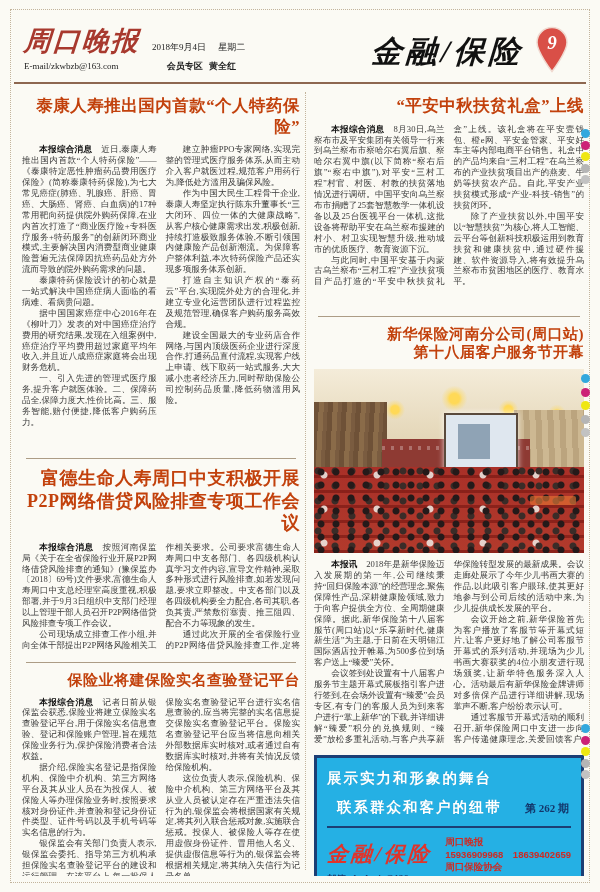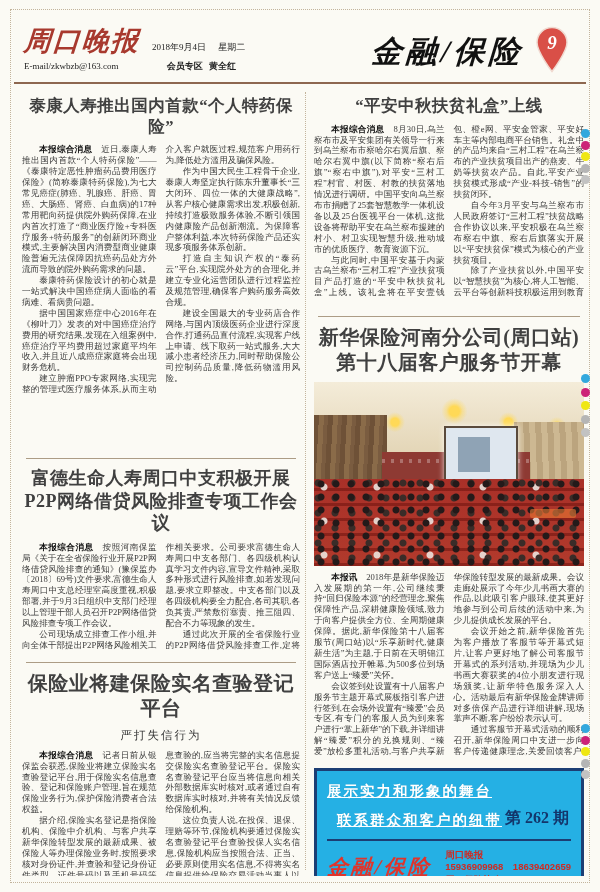--- a/index.html
+++ b/index.html
@@ -21,24 +21,24 @@
         transform:skewX(-3deg);line-height:44px;}
   .badge{margin-left:10px;}
   .header-rule{position:absolute;left:14px;top:82px;width:572px;border-top:2px solid #8d6750;}
 
   
   .col{position:absolute;top:92px;overflow:hidden;}
   .col-left{left:22px;width:278px;height:784px;}
   .col-right{left:314px;width:270px;height:784px;}
   .v-div{position:absolute;left:305px;top:92px;height:778px;border-left:1px dotted #c3b49c;}
 
-  .art-title{font-weight:bold;text-align:center;color:#404040;line-height:1.25;margin:4px 0 7px;}
+  .art-title{font-weight:bold;text-align:right;color:#c2410c;line-height:1.25;margin:4px 0 7px;}
   .t17{font-size:16.5px;letter-spacing:.5px;}
   .t15{font-size:18px;letter-spacing:.5px;}
-  .t16{font-size:20px;letter-spacing:.5px;}
+  .t16{font-size:15px;letter-spacing:.5px;}
   .subtitle{text-align:center;font-size:11.5px;color:#333;margin:0 0 7px;letter-spacing:2px;}
   .body2{column-count:2;column-gap:9px;font-size:8.6px;line-height:10.9px;text-align:justify;
          color:#3a3a3a;overflow:hidden;}
   .body2 p{margin:0;text-indent:2em;}
   .lead{font-weight:bold;color:#111;}
   .h-rule{border:none;border-top:1px solid #ac9c85;margin:8px 4px;}
 
   .hA1{height:306px;} .hA2{height:112px;} .hA3{height:212px;}
   .hA4{height:184px;} .hA5{height:186px;}
 
@@ -69,23 +69,23 @@
         repeating-linear-gradient(0deg, rgba(110,18,14,.55) 0 3px, transparent 3px 15px),
         linear-gradient(#a93028,#b23a2c);
       background-size:15px 13px,17px 15px,53px 34px,100% 100%,100% 100%;}
   .ph-mark{position:absolute;right:8px;bottom:26%;width:46px;height:9px;border-radius:2px;
       background:rgba(233,122,52,.6);filter:blur(.6px);}
 
   
   .ad{margin-top:10px;border:3px solid #1c3e74;background:#25b0e4;padding:8px 10px 9px;color:#fff;}
   .ad-top{position:relative;padding:2px 0 8px;border-bottom:2px solid #1c3e74;}
   .ad-slogan{font-family:"Liberation Sans","DejaVu Sans",sans-serif;font-weight:bold;font-size:14.5px;
-      letter-spacing:2px;line-height:21px;text-shadow:0 0 1px rgba(0,0,0,.15);text-decoration:underline;}
+      letter-spacing:2px;line-height:21px;text-shadow:0 0 1px rgba(0,0,0,.15);}
   .ad-slogan.s2{padding-left:10px;margin-top:8px;}
-  .ad-issue{position:absolute;right:2px;bottom:10px;color:#13366b;font-weight:bold;font-size:16px;}
+  .ad-issue{position:absolute;right:2px;bottom:10px;color:#13366b;font-weight:bold;font-size:11px;}
   .ad-bottom{display:flex;justify-content:space-between;align-items:flex-end;padding-top:8px;}
   .ad-brand{color:#e0342b;font-weight:bold;font-style:italic;font-size:21px;letter-spacing:3px;
       transform:skewX(-4deg);line-height:26px;}
   .ad-email{color:#15356e;font-weight:bold;font-size:9.5px;margin-top:6px;}
   .ad-contacts{font-family:"Liberation Sans","DejaVu Sans",sans-serif;font-size:9.5px;font-weight:bold;
       color:#cf2a22;line-height:12.5px;text-align:left;}
 
   
   .dots{position:absolute;left:581px;width:10px;}
   .dot{width:9px;height:9px;border-radius:50%;margin-bottom:2.5px;}
@@ -123,20 +123,21 @@
   <div class="header-rule"></div>
 
   <div class="col col-left">
 
     <article>
       <h2 class="art-title t17">泰康人寿推出国内首款“个人特药保险”</h2>
       <div class="body2 hA1">
         <p><b class="lead">本报综合消息</b>　<span>近日,泰康人寿推出国内首款“个人特药保险”——《泰康特定恶性肿瘤药品费用医疗保险》(简称泰康特药保险),为七大常见癌症(肺癌、乳腺癌、肝癌、胃癌、大肠癌、肾癌、白血病)的17种常用靶向药提供院外购药保障,在业内首次打造了“商业医疗险+专科医疗服务+特药服务”的创新闭环商业模式,主要解决国内消费型商业健康险普遍无法保障因抗癌药品处方外流而导致的院外购药需求的问题。</span></p>
         <p>泰康特药保险设计的初心就是一站式解决中国癌症病人面临的看病难、看病贵问题。</p>
         <p>据中国国家癌症中心2016年在《柳叶刀》发表的对中国癌症治疗费用的研究结果,发现在入组案例中,癌症治疗平均费用超过家庭平均年收入,并且近八成癌症家庭将会出现财务危机。</p>
+        <p>一、引入先进的管理式医疗服务,提升客户就医体验。二、保障药品全,保障力度大,性价比高。三、服务智能,赔付便捷,降低客户购药压力。</p>
         <p>建立肿瘤PPO专家网络,实现完整的管理式医疗服务体系,从而主动介入客户就医过程,规范客户用药行为,降低处方滥用及骗保风险。</p>
         <p>作为中国大民生工程骨干企业,泰康人寿坚定执行陈东升董事长“三大闭环、四位一体的大健康战略”,从客户核心健康需求出发,积极创新,持续打造极致服务体验,不断引领国内健康险产品创新潮流。为保障客户整体利益,本次特药保险产品还实现多项服务体系创新。</p>
         <p>打造自主知识产权的“泰药云”平台,实现院外处方的合理化,并建立专业化运营团队进行过程监控及规范管理,确保客户购药服务高效合规。</p>
         <p>建设全国最大的专业药店合作网络,与国内顶级医药企业进行深度合作,打通药品直付流程,实现客户线上申请、线下取药一站式服务,大大减小患者经济压力,同时帮助保险公司控制药品质量,降低药物滥用风险。</p>
 
       </div>
     </article>
 
     <hr class="h-rule">
 
@@ -150,42 +151,39 @@
         <p>公司现场成立排查工作小组,并向全体干部提出P2P网络风险相关工作相关要求。公司要求富德生命人寿周口中支各部门、各四级机构认真学习文件内容,宣导文件精神,采取多种形式进行风险排查,如若发现问题,要求立即整改。中支各部门以及各四级机构要全力配合,各司其职,各负其责,严禁敷衍塞责、推三阻四、配合不力等现象的发生。</p>
         <p>通过此次开展的全省保险行业的P2P网络借贷风险排查工作,定将对网络所隐含的借贷风险和隐患达到有效治理和遏制的效果。</p>
 
       </div>
     </article>
 
     <hr class="h-rule">
 
     <article>
       <h2 class="art-title t16">保险业将建保险实名查验登记平台</h2>
-      <p class="subtitle">严打失信行为</p>
       <div class="body2 hA3">
         <p><b class="lead">本报综合消息</b>　<span>记者日前从银保监会获悉,保险业将建立保险实名查验登记平台,用于保险实名信息查验、登记和保险账户管理,旨在规范保险业务行为,保护保险消费者合法权益。</span></p>
-        <p>据介绍,保险实名登记是指保险机构、保险中介机构、与客户共享新华保险转型发展的最新成果、被保险人等办理保险业务时,按照要求核对身份证件,并查验和登记身份证件类型、证件号码以及手机号码等实名信息的行为。</p>
+        <p>据介绍,保险实名登记是指保险机构、保险中介机构、第三方网络平台及其从业人员在为投保人、被保险人等办理保险业务时,按照要求核对身份证件,并查验和登记身份证件类型、证件号码以及手机号码等实名信息的行为。</p>
         <p>银保监会有关部门负责人表示,银保监会委托、指导第三方机构承担保险实名查验登记平台的建设和运行管理。在该平台上,每一投保人对应唯一保险账户。保险机构通过保险实名查验登记平台进行实名信息查验的,应当将完整的实名信息提交保险实名查验登记平台。保险实名查验登记平台应当将信息向相关外部数据库实时核对,或者通过自有数据库实时核对,并将有关情况反馈给保险机构。</p>
-        <p>这位负责人说,在投保、退保、理赔等环节,保险机构要通过保险实名查验登记平台查验投保人实名信息,保险机构应当按照合法、正当、必要原则使用实名信息,不得将实名信息提供给保险交易活动当事人以外的其他单位和个人。</p>
         <p>这位负责人表示,保险机构、保险中介机构、第三方网络平台及其从业人员被认定存在严重违法失信行为的,银保监会将根据国家有关规定,将其列入联合惩戒对象,实施联合惩戒。投保人、被保险人等存在使用虚假身份证件、冒用他人名义、提供虚假信息等行为的,银保监会将根据相关规定,将其纳入失信行为记录名单。</p>
 
       </div>
     </article>
   </div>
 
   <div class="v-div"></div>
 
   <div class="col col-right">
 
     <article>
       <h2 class="art-title t17">“平安中秋扶贫礼盒”上线</h2>
       <div class="body2 hA4">
         <p><b class="lead">本报综合消息</b>　<span>8月30日,乌兰察布市及平安集团有关领导一行来到乌兰察布市察哈尔右翼后旗、察哈尔右翼中旗(以下简称“察右后旗”“察右中旗”),对平安“三村工程”村官、村医、村教的扶贫落地情况进行调研。中国平安向乌兰察布市捐赠了25套智慧教学一体机设备以及25台医视平台一体机,这批设备将帮助平安在乌兰察布援建的村小、村卫实现智慧升级,推动城市的优质医疗、教育资源下沉。</span></p>
         <p>与此同时,中国平安基于内蒙古乌兰察布“三村工程”产业扶贫项目产品打造的“平安中秋扶贫礼盒”上线。该礼盒将在平安壹钱包、橙e网、平安金管家、平安好车主等内部电商平台销售。礼盒中的产品均来自“三村工程”在乌兰察布的产业扶贫项目出产的燕麦、牛奶等扶贫农产品。自此,平安产业扶贫模式形成“产业-科技-销售”的扶贫闭环。</p>
-        <p>自今年3月平安与乌兰察布市人民政府签订“三村工程”扶贫战略合作协议以来,平安积极在乌兰察布察右中旗、察右后旗落实开展以“平安扶贫保”模式为核心的产业扶贫项目。</p>
         <p>除了产业扶贫以外,中国平安以“智慧扶贫”为核心,将人工智能、云平台等创新科技积极运用到教育扶贫和健康扶贫中,通过硬件援建、软件资源导入,将有效提升乌兰察布市贫困地区的医疗、教育水平。</p>
 
       </div>
     </article>
 
     <hr class="h-rule">
 
     <article>
       <h2 class="art-title t16">
         <span>新华保险河南分公司(周口站)</span><br>

